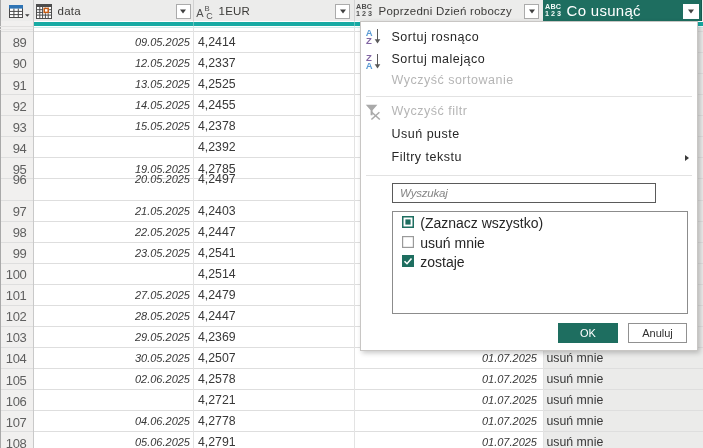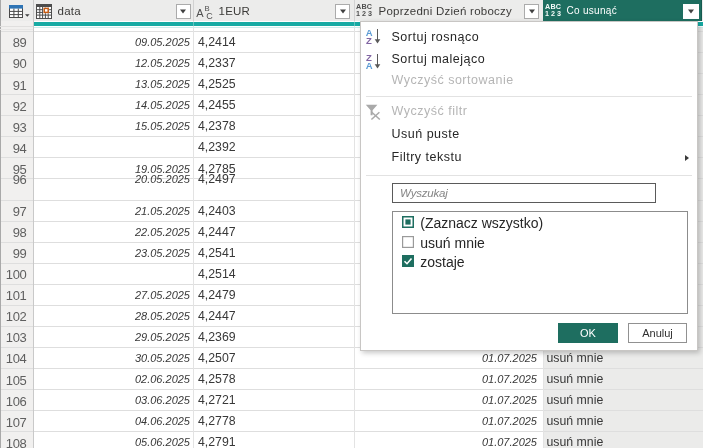--- a/index.html
+++ b/index.html
@@ -111,21 +111,21 @@
 </svg>
 <div class="hdr" style="left:378.5px">Poprzedni Dzień roboczy</div>
 <div style="position:absolute;left:524px;top:3.5px;width:15px;height:15px;background:#fff;border:1px solid #ababab;box-sizing:border-box">
 <div style="position:absolute;left:50%;top:50%;transform:translate(-50%,-35%);width:0;height:0;border-left:3.5px solid transparent;border-right:3.5px solid transparent;border-top:4px solid #404040"></div>
     </div>
 <div style="position:absolute;left:542.5px;top:0;width:158.0px;height:21px;background:#1e6e60"></div>
 <svg width="19" height="17" viewBox="0 0 19 17" style="position:absolute;left:544.5px;top:0">
 <text x="0" y="9.2" font-family="Liberation Sans" font-size="7.2" font-weight="bold" fill="#f4fbf9" textLength="16">ABC</text>
 <text x="0" y="15.8" font-family="Liberation Sans" font-size="7.2" font-weight="bold" fill="#f4fbf9" textLength="16">123</text>
 </svg>
-<div class="hdr" style="left:566.5px;color:#fff;font-size:10px;letter-spacing:0.3px">Co usunąć</div>
+<div class="hdr" style="left:566.5px;color:#fff;font-size:15px;letter-spacing:0.3px">Co usunąć</div>
 <div style="position:absolute;left:683px;top:3.5px;width:16px;height:15px;background:#fff;box-sizing:border-box">
 <div style="position:absolute;left:50%;top:50%;transform:translate(-50%,-35%);width:0;height:0;border-left:3.5px solid transparent;border-right:3.5px solid transparent;border-top:4px solid #404040"></div>
     </div>
 <div style="position:absolute;left:700.5px;top:0;width:1px;height:21px;background:#155a4f"></div>
 
 <div class="rw" style="top:31.60px">
 <div class="c n">89</div>
 <div class="c d">09.05.2025</div>
 <div class="c v">4,2414</div>
 <div class="c p">01.07.2025</div>
@@ -236,21 +236,20 @@
 </div>
 <div class="rw" style="top:368.72px">
 <div class="c n">105</div>
 <div class="c d">02.06.2025</div>
 <div class="c v">4,2578</div>
 <div class="c p">01.07.2025</div>
 <div class="c u">usuń mnie</div>
 </div>
 <div class="rw" style="top:389.79px">
 <div class="c n">106</div>
-<div class="c d">03.06.2025</div>
 <div class="c v">4,2721</div>
 <div class="c p">01.07.2025</div>
 <div class="c u">usuń mnie</div>
 </div>
 <div class="rw" style="top:410.86px">
 <div class="c n">107</div>
 <div class="c d">04.06.2025</div>
 <div class="c v">4,2778</div>
 <div class="c p">01.07.2025</div>
 <div class="c u">usuń mnie</div>

